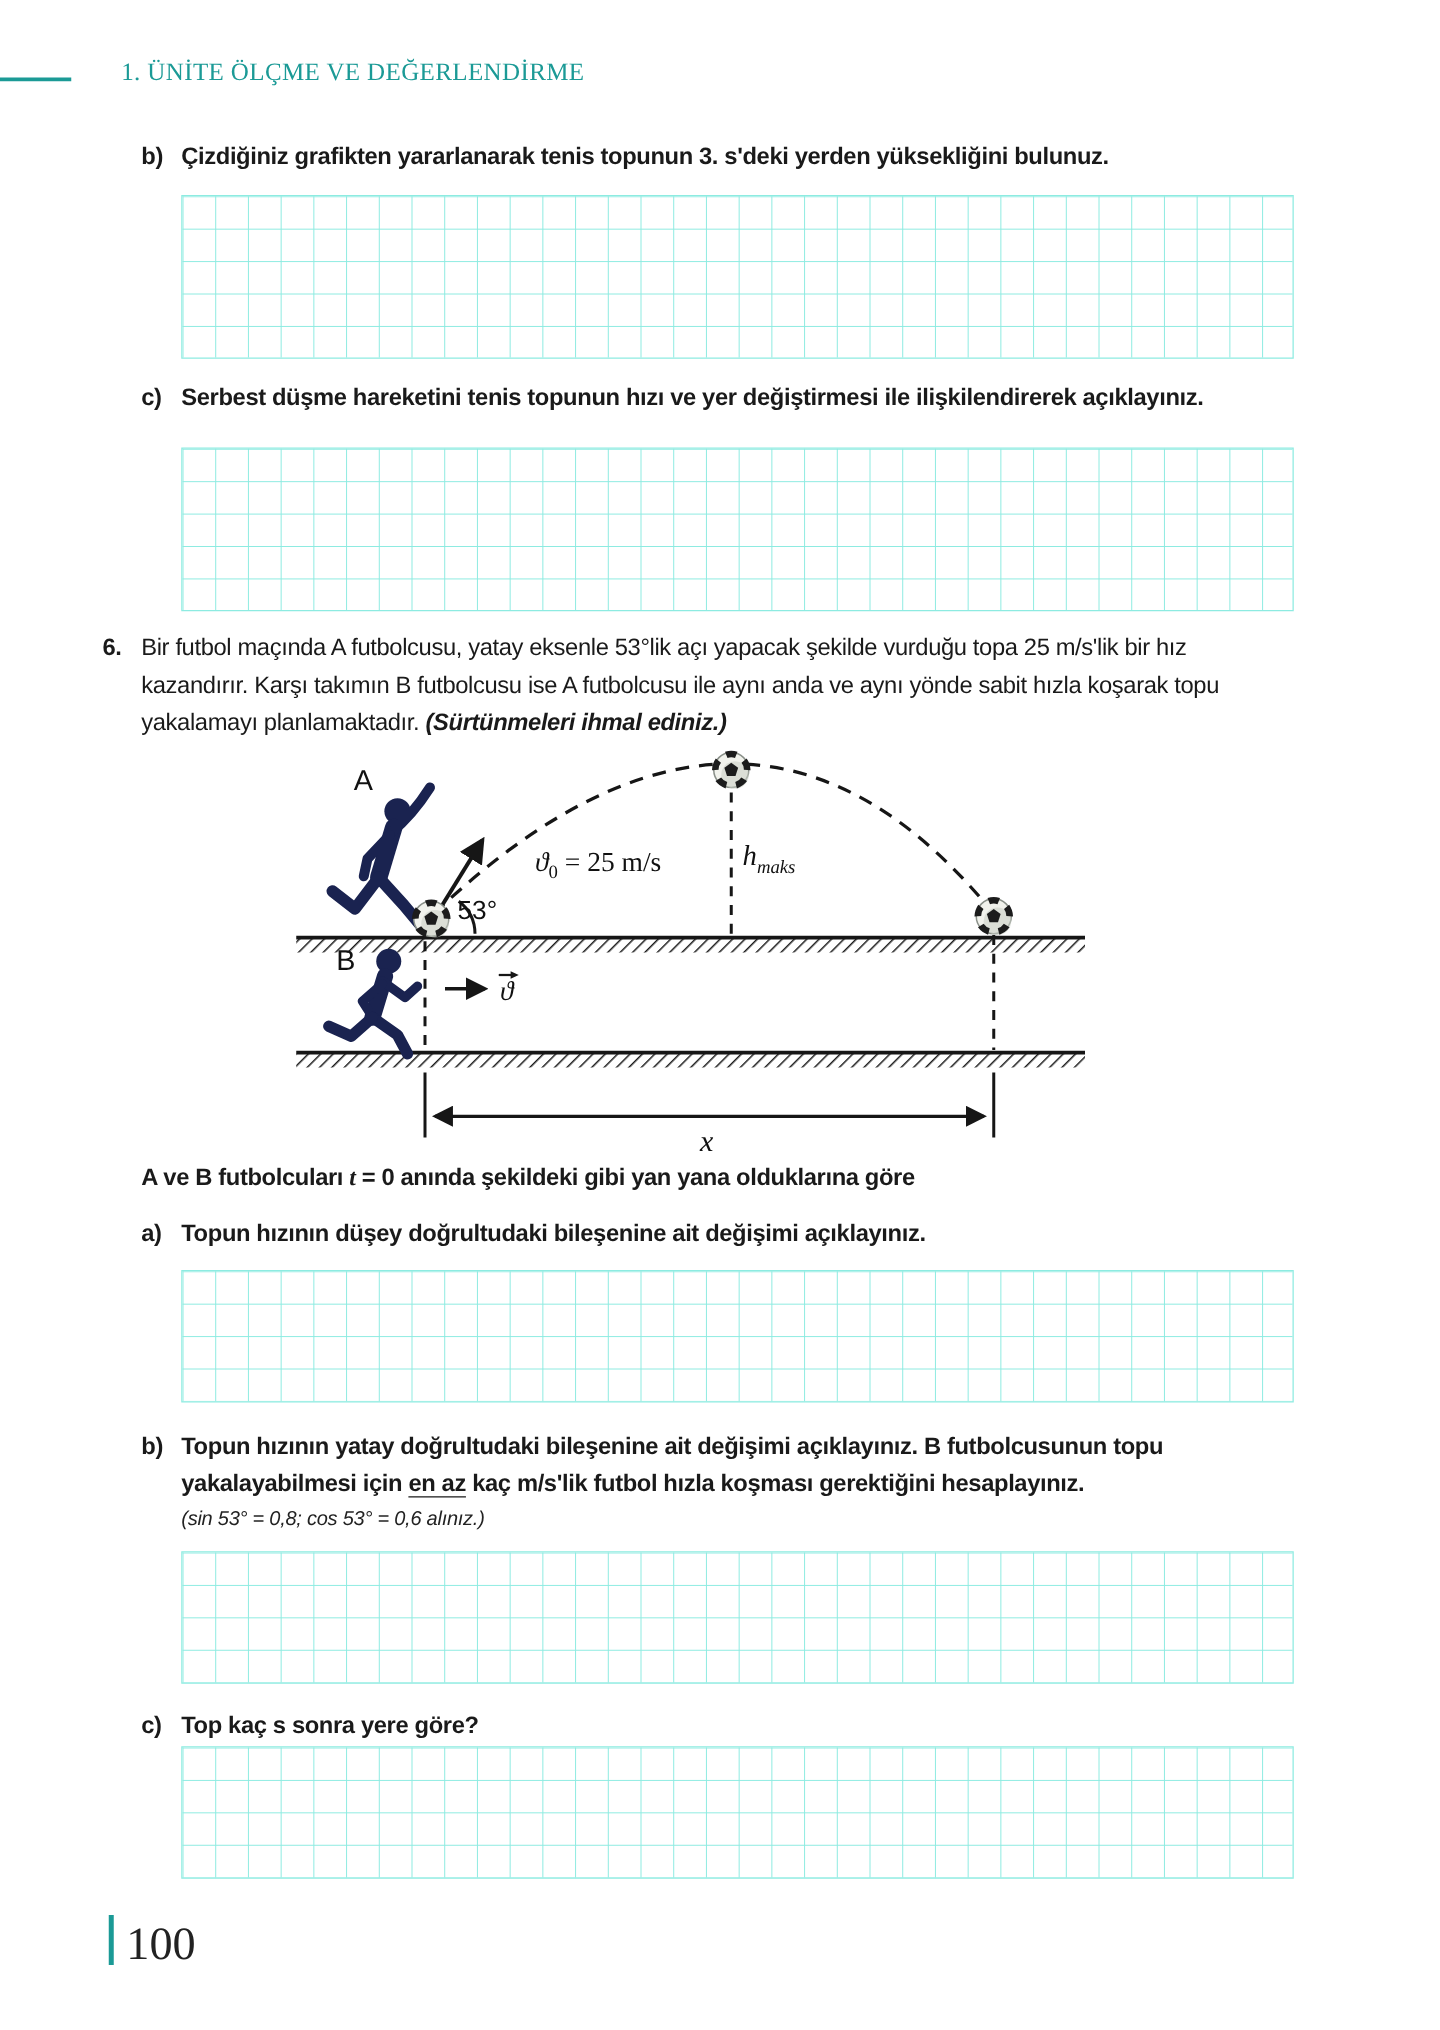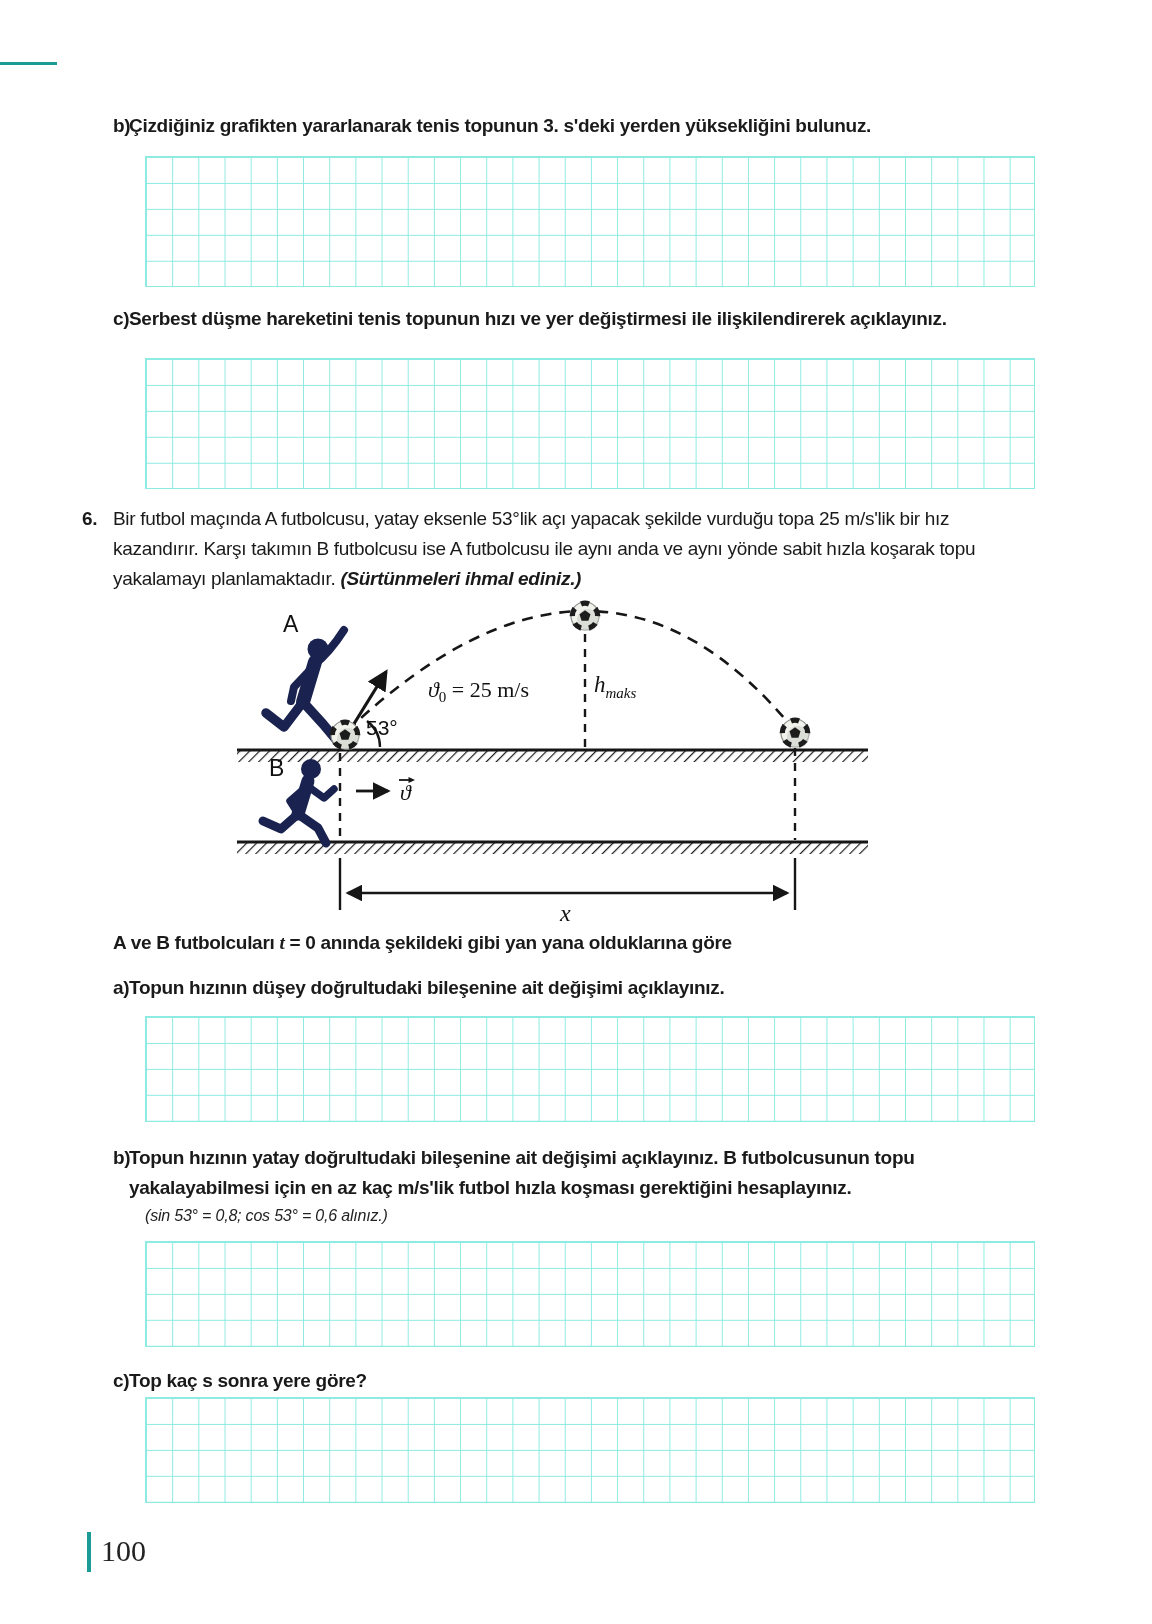--- a/index.html
+++ b/index.html
@@ -9,51 +9,52 @@
   }
   .accent-line{position:absolute; background:#1b9a96;}
   .header-title{
     position:absolute; left:97px; top:47px;
     font-family:"Liberation Serif", serif; font-size:20px; color:#1b9a96;
     letter-spacing:0.3px;
   }
   .qline{position:absolute; left:113px; width:925px; font-weight:bold; font-size:19px;
          letter-spacing:-0.3px; line-height:30px;}
   .qline .qlabel{position:absolute; left:0; top:0;}
-  .qline .qtext{display:block; margin-left:16px;}
+  .qline .qtext{display:block; margin-left:32px;}
   .q6wrap{position:absolute; left:82px; width:956px; font-size:19px; letter-spacing:-0.3px;
           line-height:30px;}
   .q6wrap .qnum{position:absolute; left:0; top:0; font-weight:bold;}
   .q6wrap .qbody{display:block; margin-left:31px;}
   .italic{font-style:italic;font-weight:bold;}
   .t-var{font-style:italic; font-family:"Liberation Serif", serif;}
-  .uline{text-underline-offset:4px;}
+  .uline{text-decoration:underline; text-underline-offset:4px;}
   .note-line{position:absolute; left:145px; font-size:16px; font-style:italic;
              letter-spacing:-0.2px; color:#222;}
   .grid{
     position:absolute; left:145px; width:890px;
     background-image:
       linear-gradient(to right, #8debe1 1px, transparent 1px),
       linear-gradient(to bottom, #8debe1 1px, transparent 1px);
     background-size:26.18px 25.95px;
     border:1px solid #8debe1;
     box-sizing:border-box;
   }
   .diagram-svg{position:absolute; left:0; top:585px;}
   .footer-num{
     position:absolute; left:101px; top:1534px;
-    font-family:"Liberation Serif", serif; font-size:30px; color:#222;
+    font-family:"Liberation Serif", serif; font-size:37px; color:#222;
   }
 </style>
 </head>
 <body>
 
 <div class="page">
 
   <div class="accent-line" style="left:0;top:62px;width:57px;height:3px;"></div>
+  <div class="header-title">1. ÜNİTE ÖLÇME VE DEĞERLENDİRME</div>
 
   <div class="qline" style="top:111px">
     <span class="qlabel">b)</span>
     <span class="qtext">Çizdiğiniz grafikten yararlanarak tenis topunun 3. s'deki yerden yüksekliğini bulunuz.</span>
   </div>
   <div class="grid" style="top:156px;height:131px;"></div>
 
   <div class="qline" style="top:304px">
     <span class="qlabel">c)</span>
     <span class="qtext">Serbest düşme hareketini tenis topunun hızı ve yer değiştirmesi ile ilişkilendirerek açıklayınız.</span>

